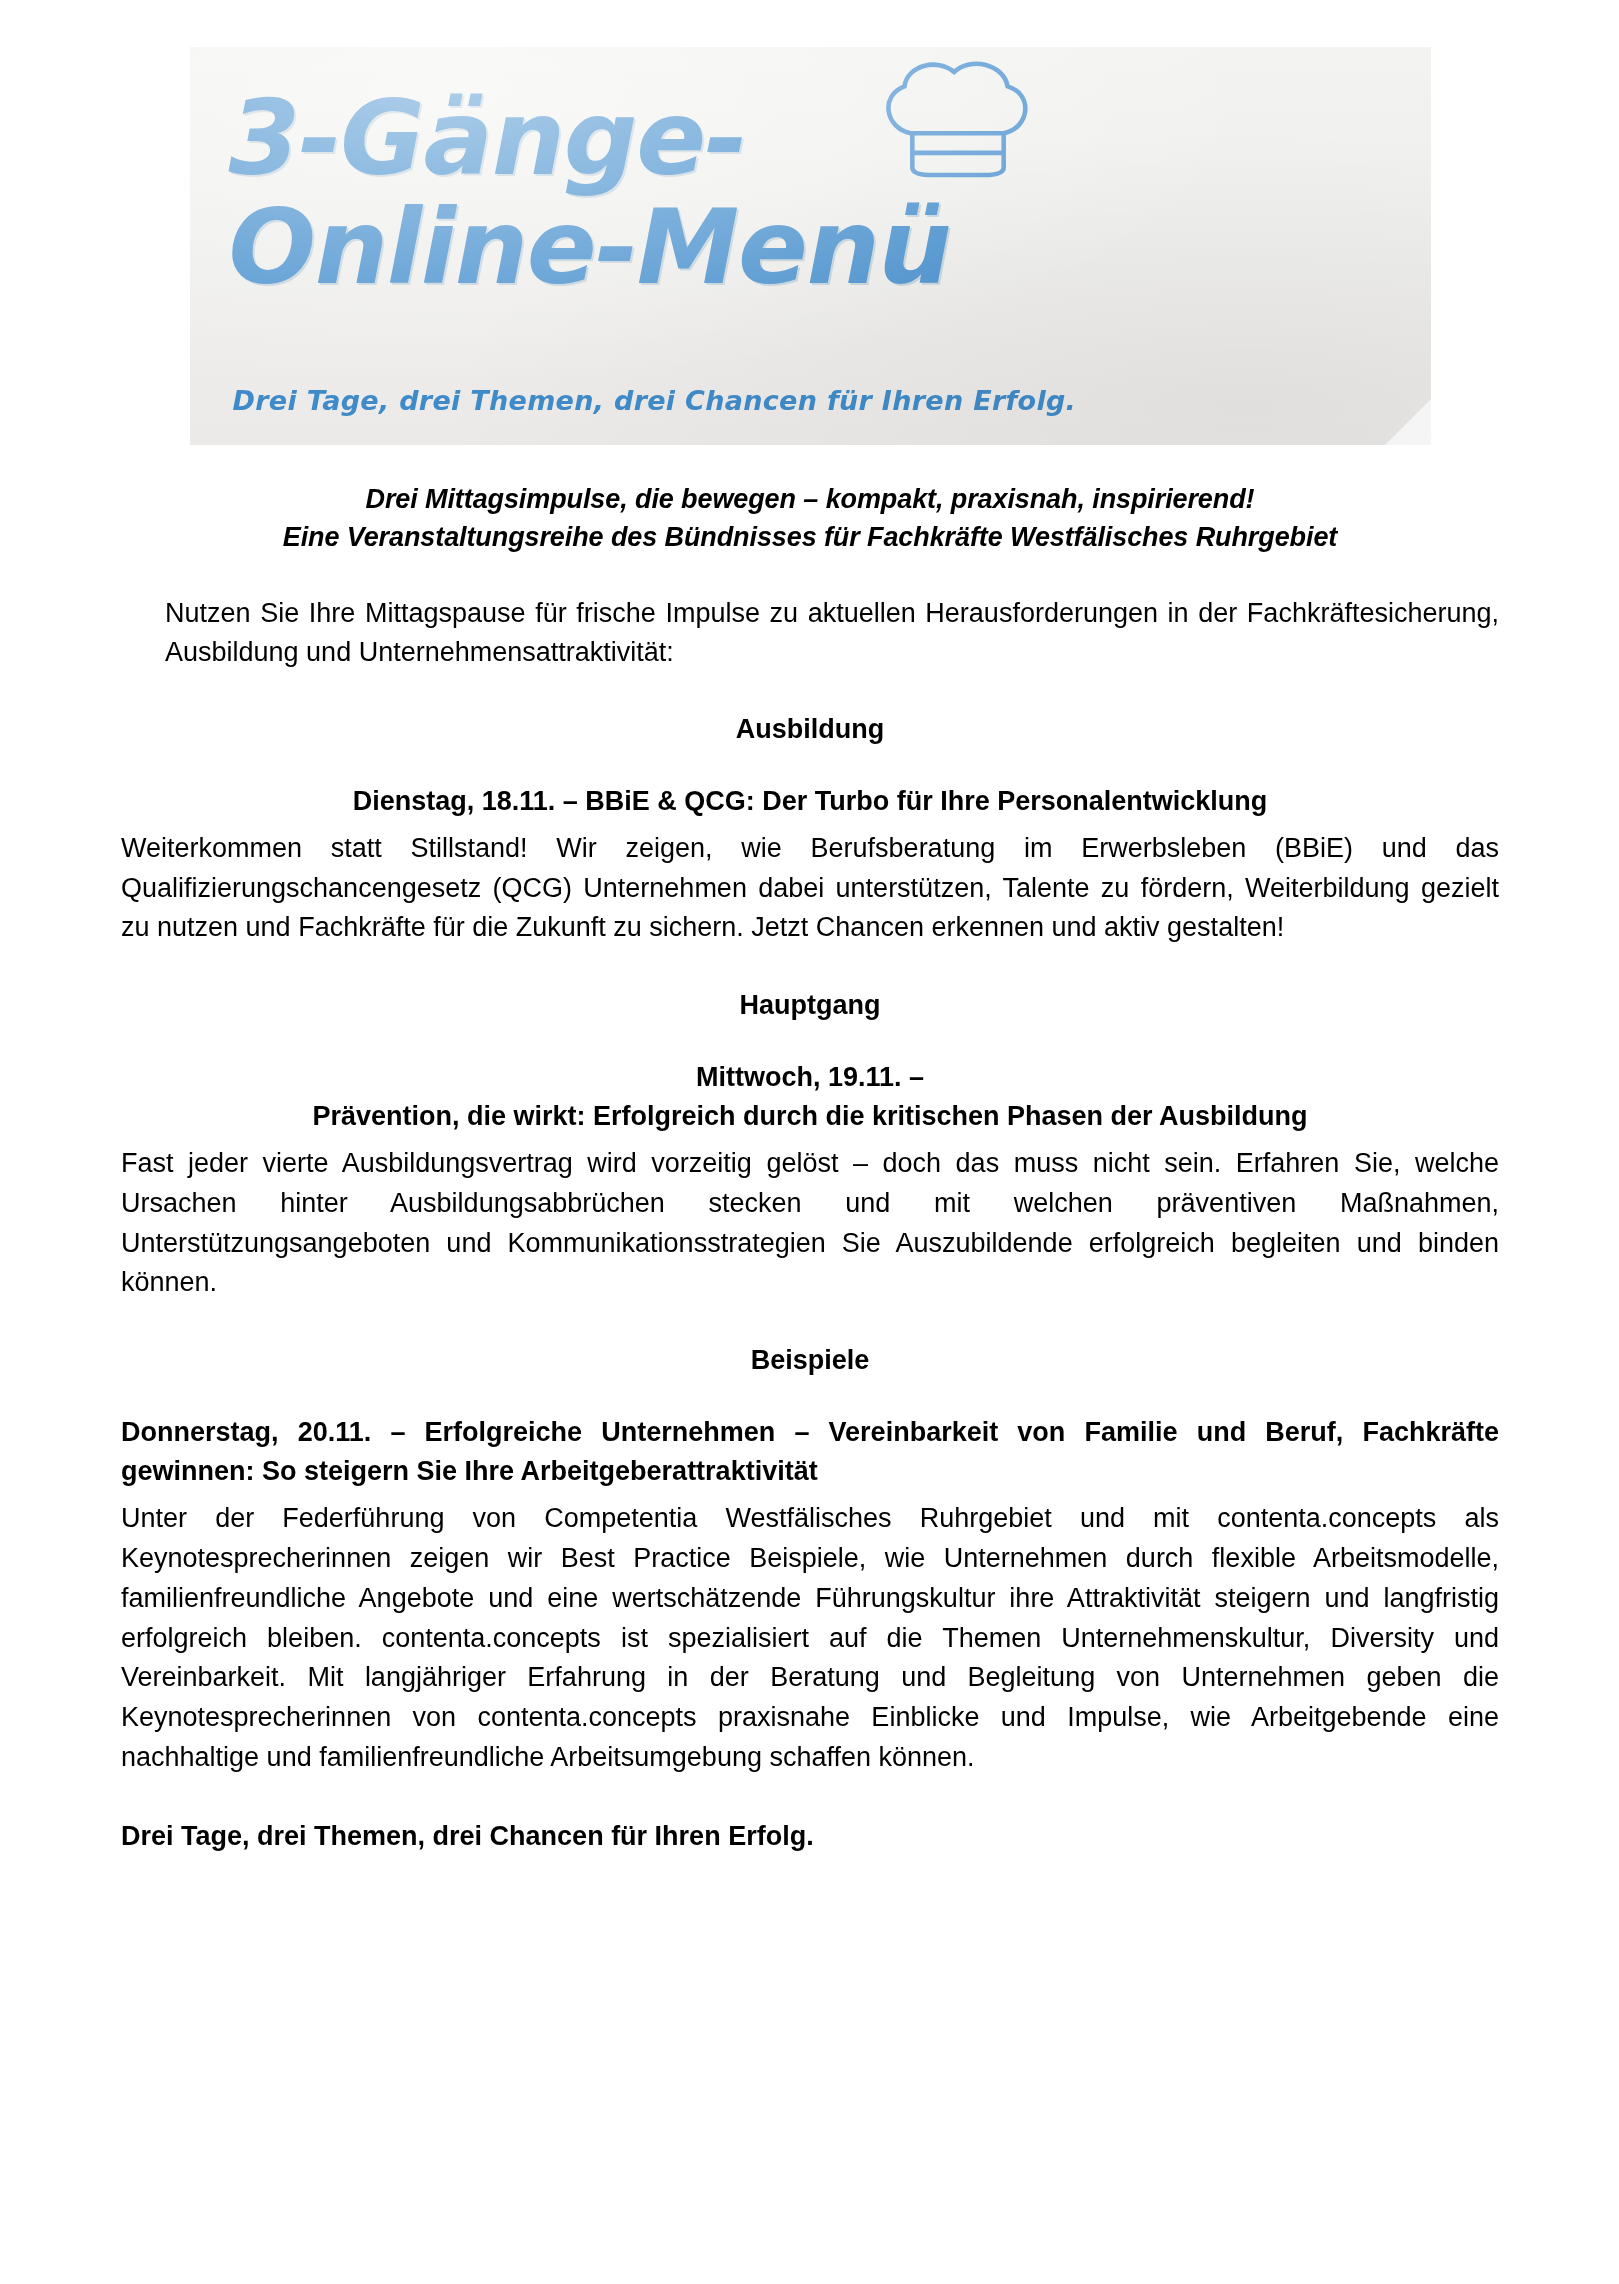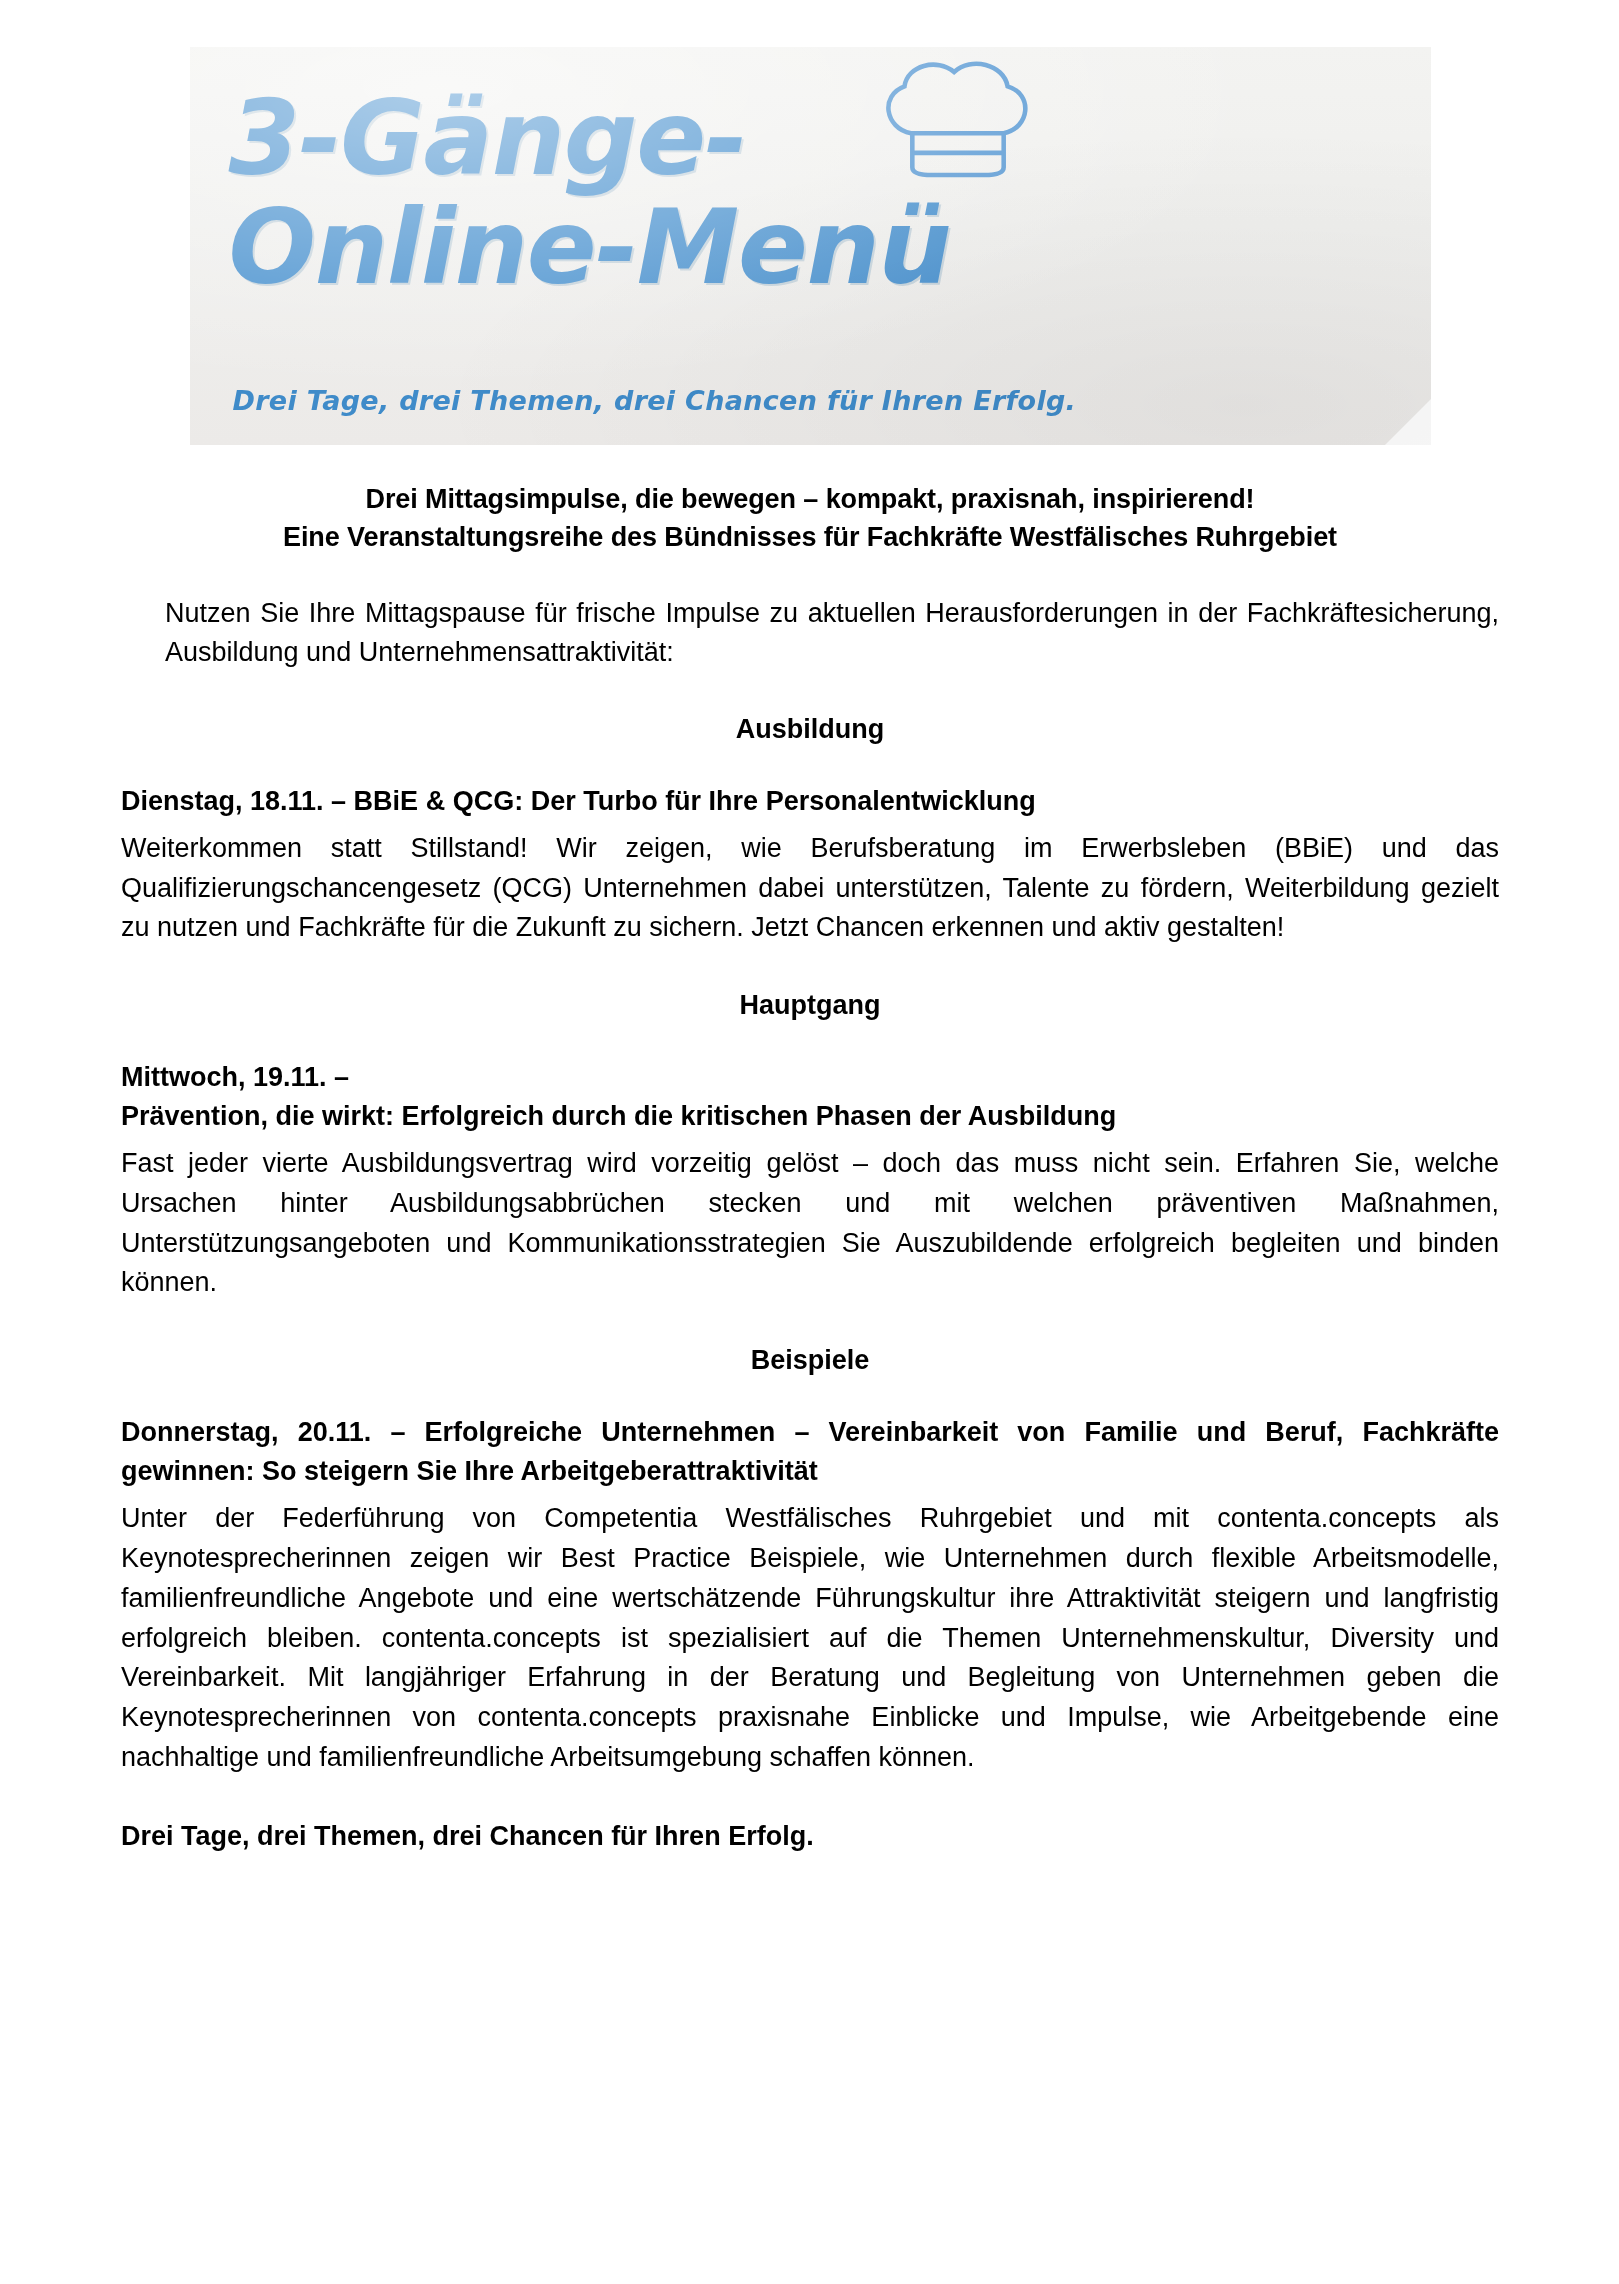--- a/index.html
+++ b/index.html
@@ -99,21 +99,21 @@
     width: 1378px;
     padding-top: 35px;
   }
   .intro-block {
     text-align: center;
     font-weight: 700;
     font-size: 27px;
     line-height: 1.42;
     letter-spacing: -0.1px;
   }
-  .intro-block div { white-space: nowrap; }
+  .intro-block div { white-space: nowrap; font-style: italic; }
 
   .para {
     font-size: 27px;
     line-height: 1.45;
     text-align: justify;
     text-justify: inter-word;
     margin-top: 37px;
     margin-left: 44px;
   }
 
@@ -121,21 +121,21 @@
     text-align: center;
     font-weight: 700;
     font-size: 27px;
     margin-top: 42px;
   }
   .item-title {
     font-weight: 700;
     font-size: 27px;
     line-height: 1.45;
     margin-top: 37px;
-    text-align: left;
+    text-align: center;
   }
   .item-body {
     font-size: 27px;
     line-height: 1.47;
     text-align: justify;
     text-justify: inter-word;
     margin-top: 8px;
   }
   .closing {
     font-weight: 700;

